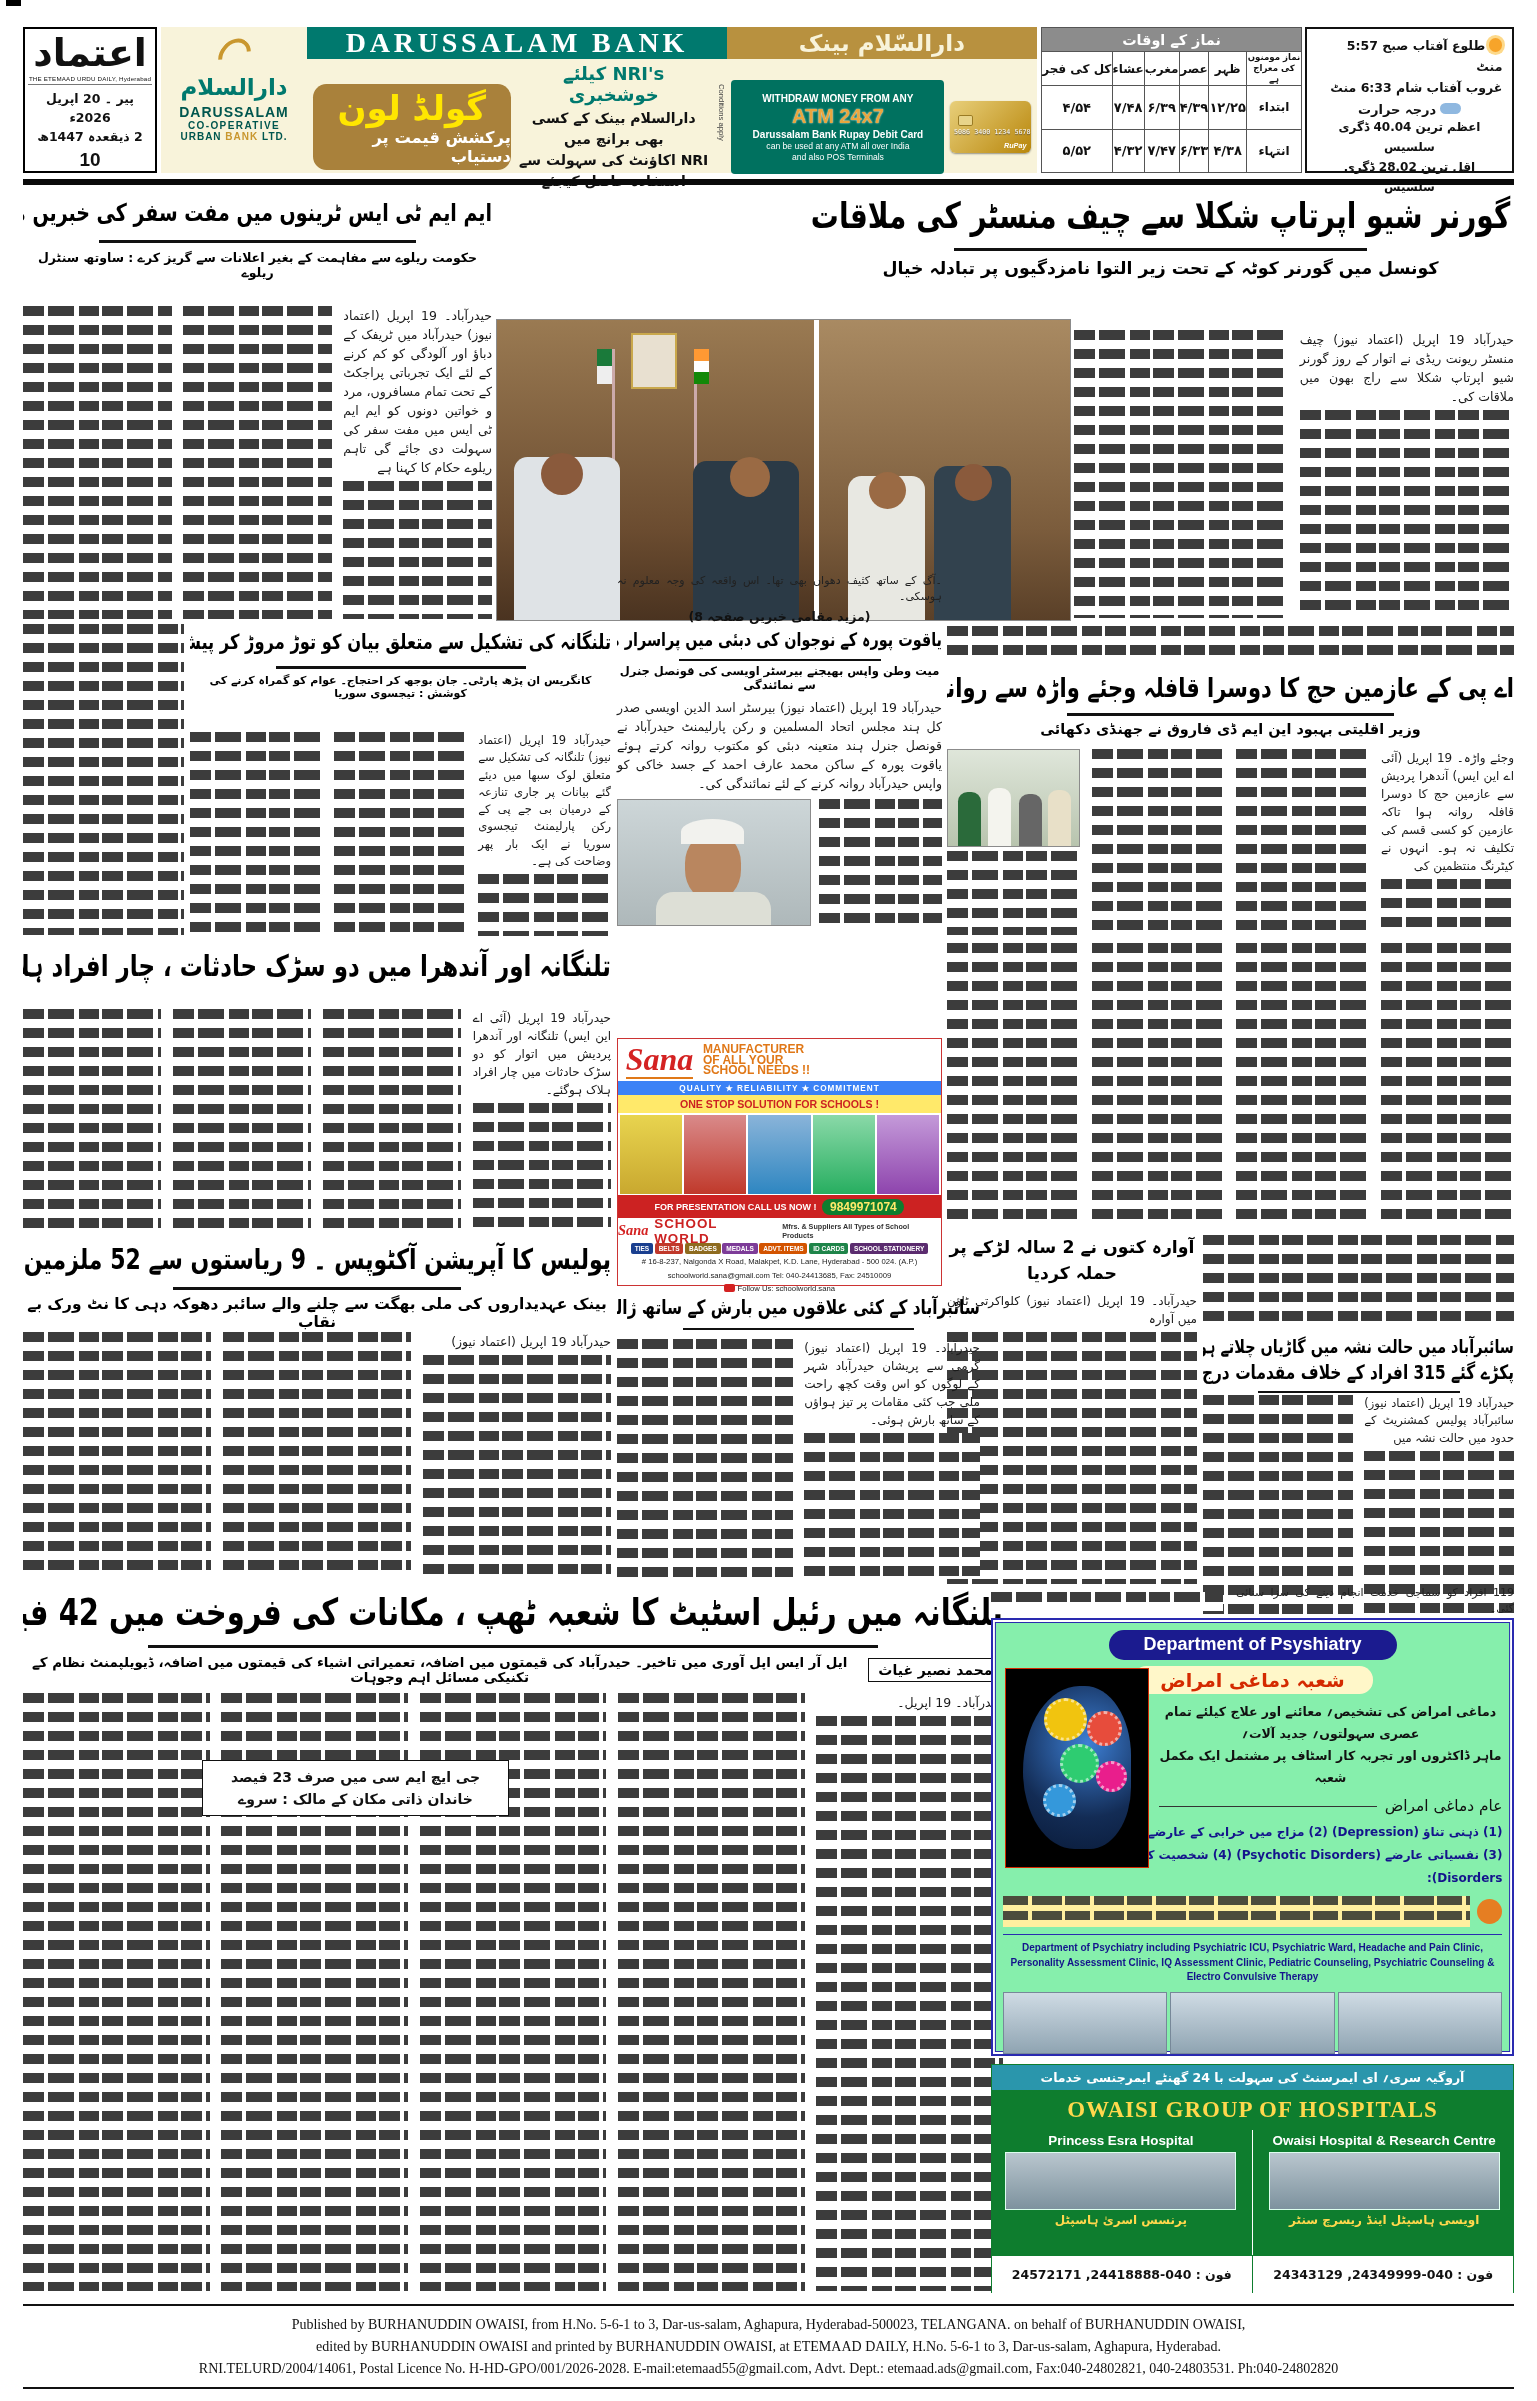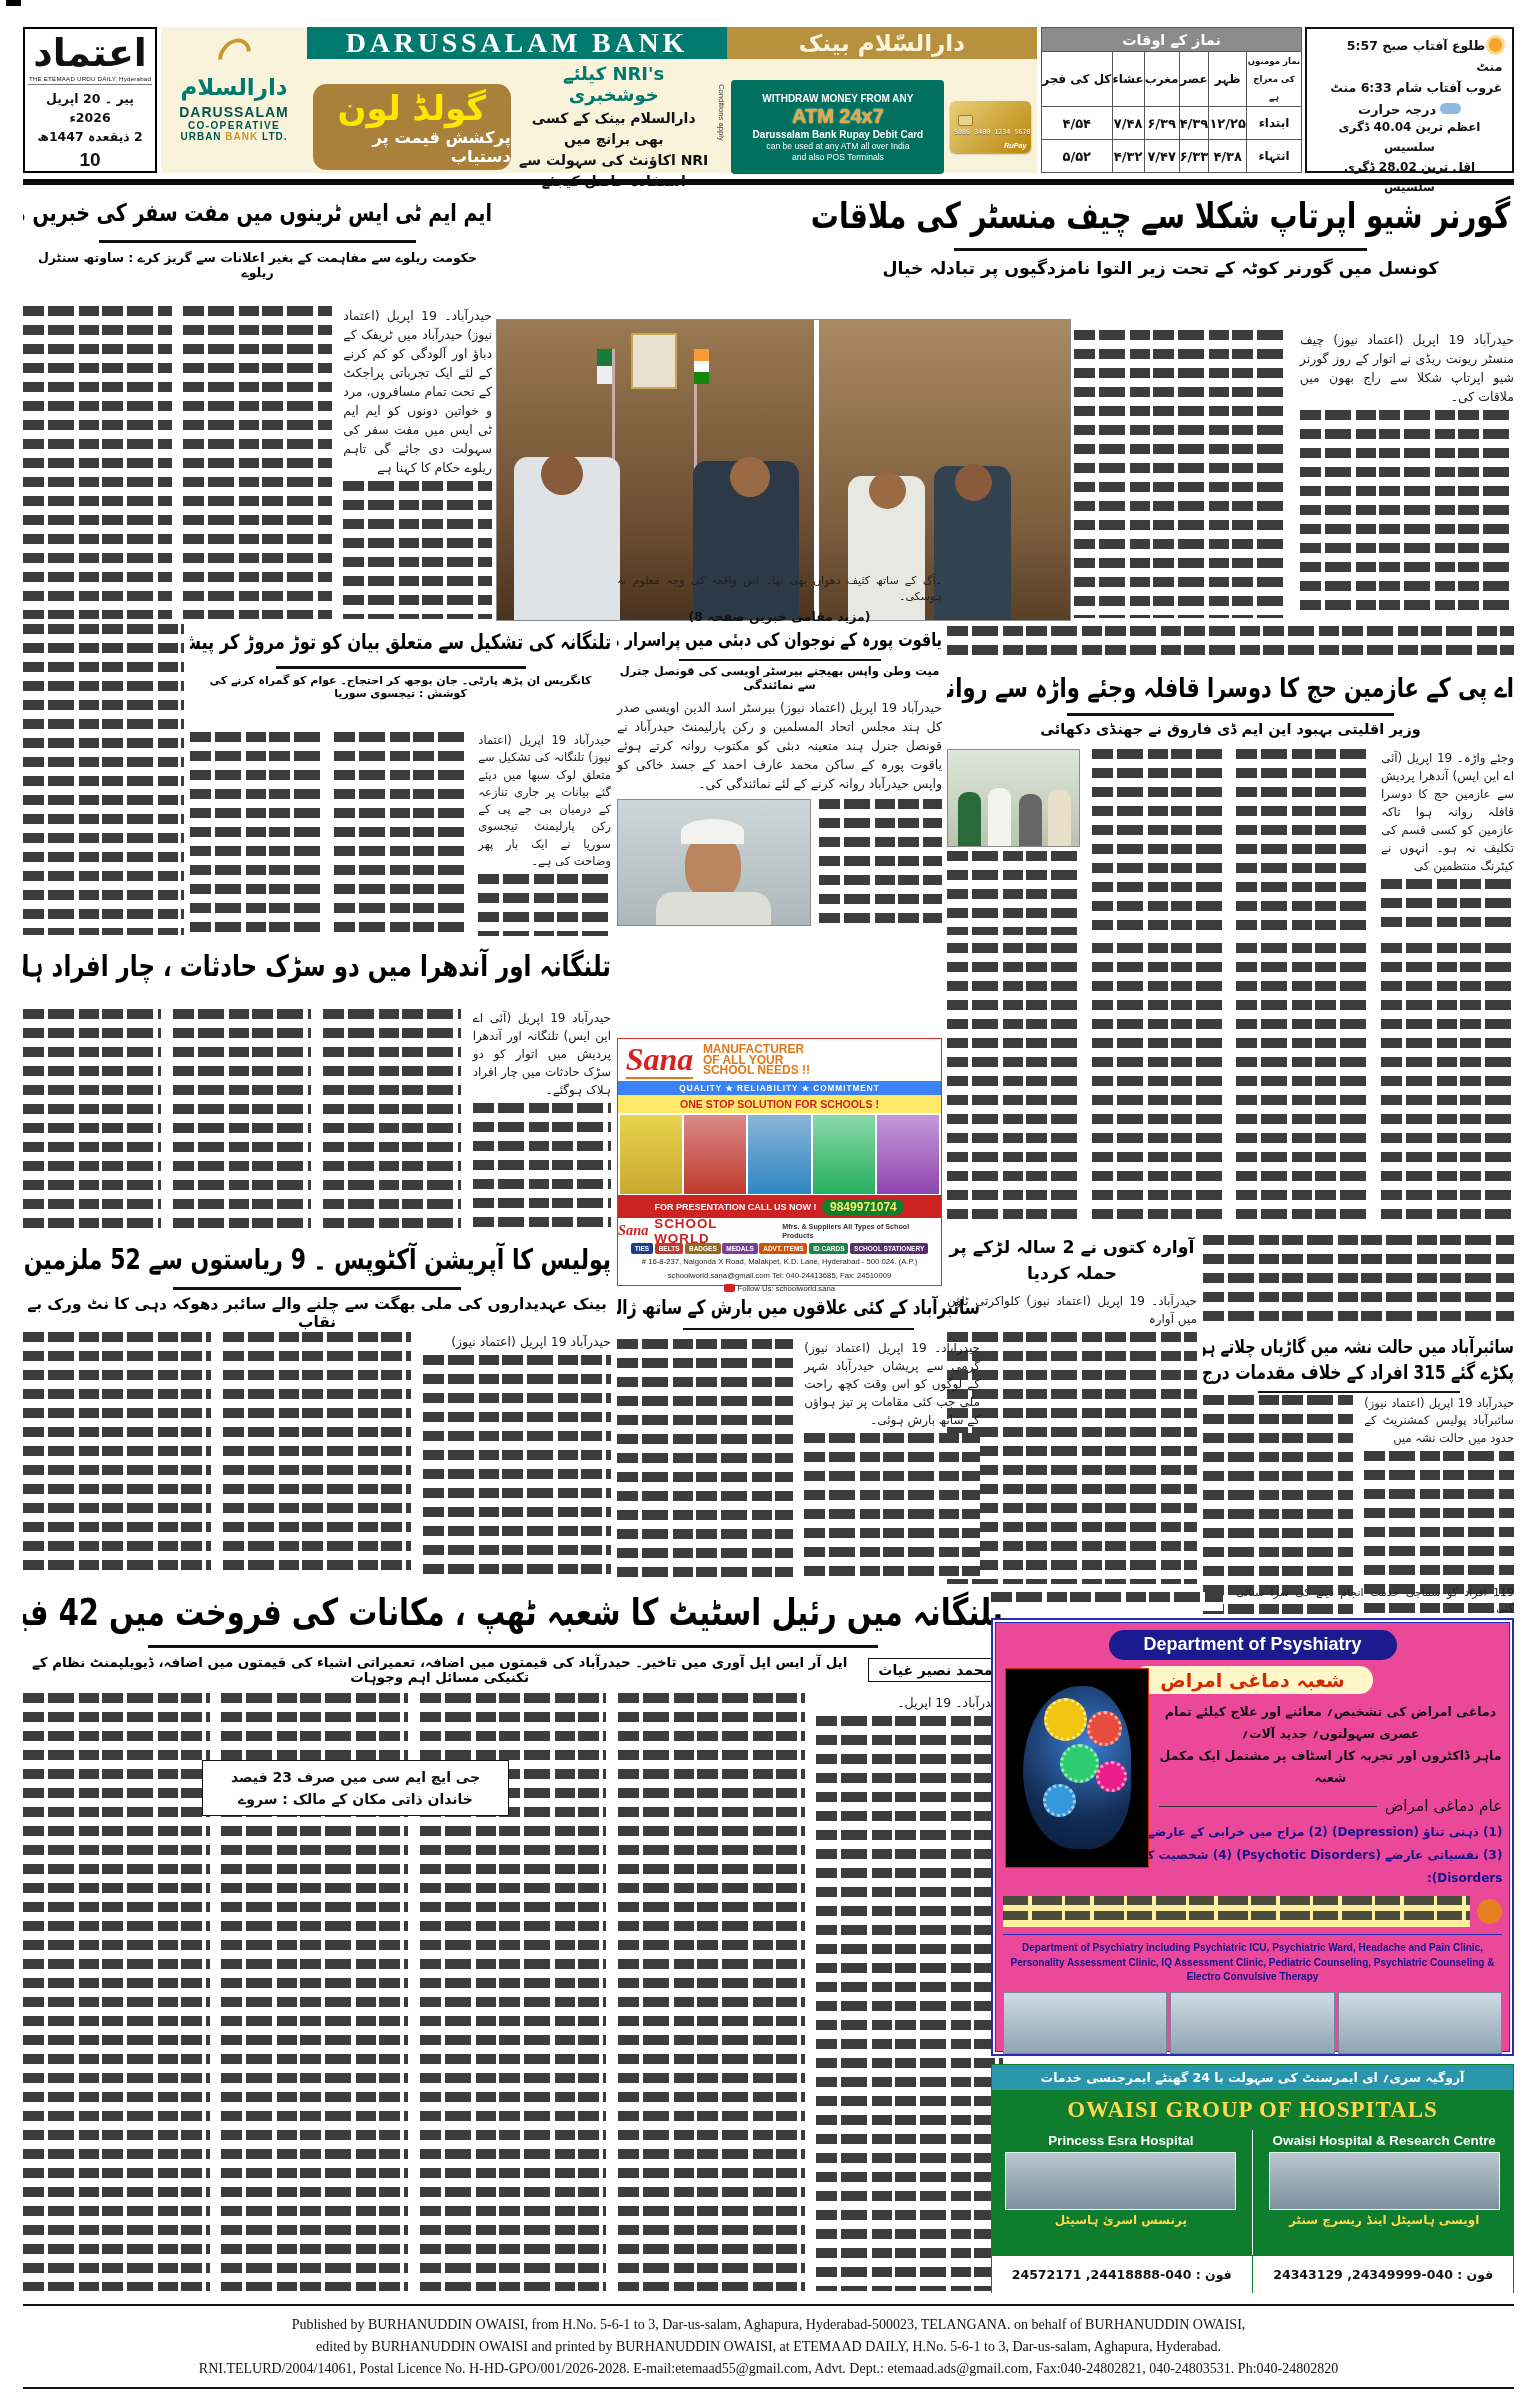--- a/index.html
+++ b/index.html
@@ -66,21 +66,21 @@
   .card{width:81px;height:52px;border-radius:5.8px;background:linear-gradient(135deg,#e3c express 0,#d9b24a,#b8860b);
         background:linear-gradient(135deg,#e8cf7a,#b8860b);position:relative;box-shadow:0 1px 1.9px rgba(0,0,0,.4);}
   .card .chip{position:absolute;left:7.7px;top:13.4px;width:13.4px;height:9.6px;background:#e8d48a;border:1px solid #9a7b24;border-radius:1.9px;}
   .card .num{position:absolute;left:3.8px;top:27px;font-family:"DejaVu Sans Mono",monospace;font-size:6.7px;color:#fff;text-shadow:0 1px 1px #555;}
   .card .brand{position:absolute;right:4.8px;bottom:2.9px;font-size:7.2px;font-weight:700;font-style:italic;color:#fff;}
   
   #prayer{left:1041px;top:27px;width:261px;height:146px;}
   #prayer table{width:100%;height:100%;border-collapse:collapse;direction:rtl;font-family:"DejaVu Sans",sans-serif;}
   #prayer td{border:1px solid #555;text-align:center;font-weight:700;padding:0;}
   #prayer .ttl{background:#8c8c8c;color:#fff;font-size:14.4px;height:23px;}
-  #prayer .motto{font-size:8.6px;line-height:18px;width:54px;border-radius:8px;}
+  #prayer .motto{font-size:8.6px;line-height:11px;width:54px;border-radius:8px;}
   #prayer .ch{font-size:12px;height:33px;}
   #prayer .lbl{font-size:12px;}
   #prayer .v{font-size:13px;}
   
   #weather{left:1305px;top:27px;width:209px;height:146px;border:2.9px solid #111;box-sizing:border-box;
            padding:5.8px 9.6px;direction:rtl;font-family:"DejaVu Sans",sans-serif;}
   #weather .w{font-size:12.5px;font-weight:700;line-height:21px;text-align:right;}
   #weather .wt{font-size:13px;font-weight:700;text-align:center;margin-top:3.8px;}
   #weather .wm{font-size:12px;font-weight:700;line-height:20px;text-align:center;}
   .sun{display:inline-block;width:13.4px;height:13.4px;border-radius:50%;background:#f7a42a;box-shadow:0 0 0 2.9px #fdd98a;vertical-align:-1.9px;margin-left:3.8px;}
@@ -114,21 +114,21 @@
   #sana .chips{display:flex;gap:1.9px;justify-content:center;}
   #sana .chips span{font-size:6.5px;font-weight:700;color:#fff;padding:1.9px 3.8px;border-radius:1.9px;}
   #sana .chips span:nth-child(1){background:#1a3f8f}#sana .chips span:nth-child(2){background:#c0392b}
   #sana .chips span:nth-child(3){background:#8e6b1f}#sana .chips span:nth-child(4){background:#7d3c98}
   #sana .chips span:nth-child(5){background:#d35400}#sana .chips span:nth-child(6){background:#1e8449}
   #sana .chips span:nth-child(7){background:#5b2c6f}
   #sana .addr{font-size:7.7px;text-align:center;line-height:11.5px;margin-top:1.9px;color:#222;}
   .yt{display:inline-block;width:11.5px;height:7.7px;background:#d42222;border-radius:1.9px;vertical-align:-1px;}
   
   #psy{left:991px;top:1618px;width:523px;height:438px;border:2.9px solid #2a2ab0;box-shadow:inset 0 0 0 1.9px #fff,inset 0 0 0 2.9px #2a2ab0;
-       box-sizing:border-box;padding:9.6px;background:#ec4899;}
+       box-sizing:border-box;padding:9.6px;background:#86efac;}
   #psy .pill{width:288px;margin:0 auto;background:#1b1b8f;color:#fff;border-radius:15.4px;text-align:center;
              font-size:18px;font-weight:700;padding:4.8px 0;}
   #psy .tur{width:240px;margin:5.8px auto 0;background:#fff7c9;color:#d42a00;border-radius:13.4px;text-align:center;
             font-family:"DejaVu Sans",sans-serif;direction:rtl;font-size:19px;font-weight:700;padding:2.9px 0;}
   #psy .brain{position:absolute;left:11.5px;top:48px;width:142px;height:198px;background:#000;border:1px solid #d42a00;overflow:hidden;}
   .headshape{position:absolute;left:17.3px;top:17.3px;width:108px;height:163px;border-radius:55% 45% 40% 50%;
              background:radial-gradient(circle at 60% 35%,#3d7fd4,#13ole 60%,#091a38);
              background:radial-gradient(circle at 60% 35%,#3d7fd4,#132c55 60%,#091a38);}
   .gear{position:absolute;border-radius:50%;border:3.8px dotted rgba(255,255,255,.55);}
   #psy .rcol{margin-left:156px;}

